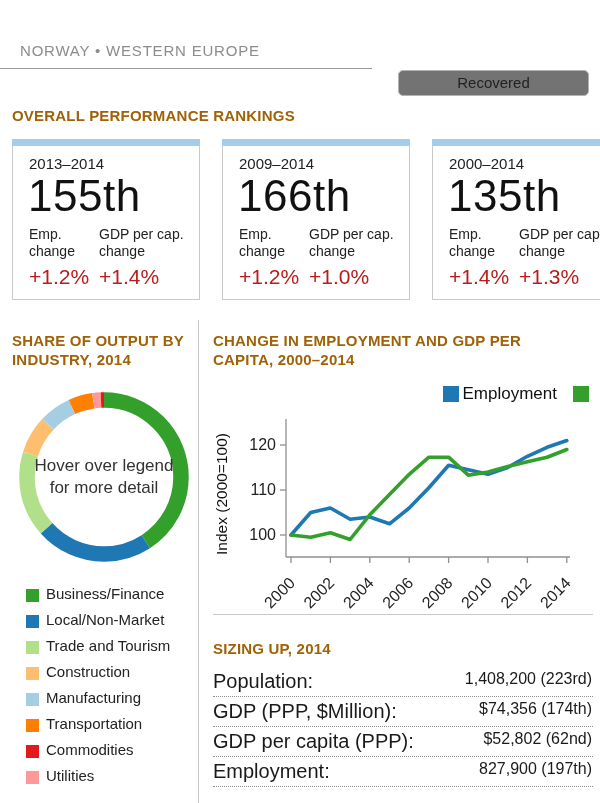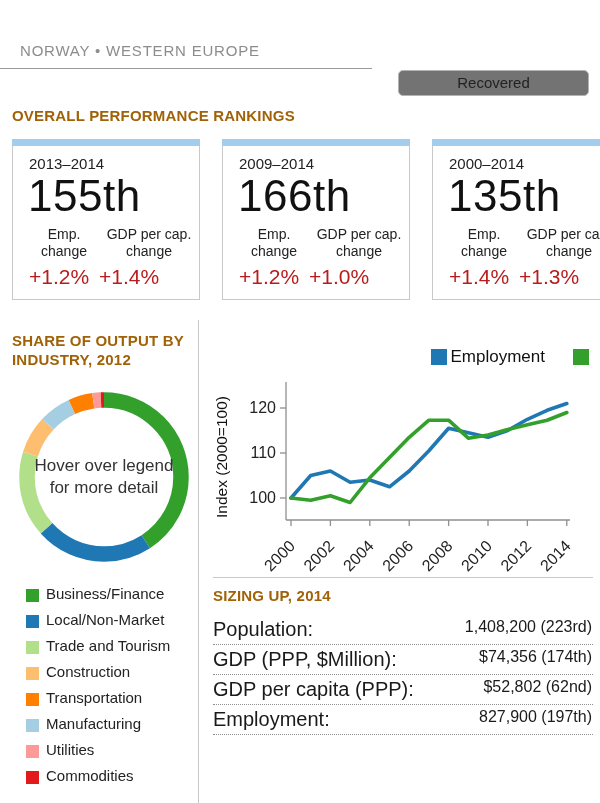--- a/index.html
+++ b/index.html
@@ -21,21 +21,21 @@
   
   .rankings { margin:10px 12px 0 12px; }
   .cards { display:flex; gap:22px; margin-top:14px; }
   .card { flex:1; height:161px; border:1px solid #c9c9c9; background:#fff; }
   .card-bar { height:7px; background:#a3cded; margin:-1px -1px 0 -1px; }
   .card-period { margin:9px 0 0 16px; font-size:15px; color:#222; }
   .card-rank { margin:0 0 0 15px; font-size:44px; font-weight:400; color:#111; letter-spacing:0.5px; line-height:1.08; }
   .card-cols { display:flex; margin:6px 0 0 16px; }
   .metric1 { width:70px; }
   .metric2 { width:100px; }
-  .metric-label { font-size:14px; line-height:1.2; color:#222; min-height:34px;text-align:center; }
+  .metric-label { font-size:14px; line-height:1.2; color:#222; min-height:34px; }
   .metric-value { font-size:21px; color:#b91c1c; margin-top:5px; }
 
   
   .columns { display:flex; height:486px; margin-top:20px; }
   .left-col { width:208px; border-right:1px solid #c9c9c9; padding:12px 0 0 12px; }
   .right-col { flex:1; padding:12px 7px 0 14px; }
 
   .left-h { max-width:175px; }
   .right-h { max-width:330px; }
 
@@ -44,29 +44,29 @@
   .donut-center { position:absolute; inset:0; display:flex; align-items:center; justify-content:center; text-align:center; }
   .donut-center span { font-size:17px; color:#333; line-height:1.3; width:146px; }
 
   
   .ind-legend { list-style:none; margin:21px 0 0 14px; }
   .ind-legend li { display:flex; align-items:center; margin-bottom:9.5px; cursor:pointer; }
   .ind-swatch { width:13px; height:13px; flex:0 0 13px; margin:2px 7px 0 0; }
   .ind-label { font-size:15px; color:#222; line-height:1.1; }
 
   
-  .lc-legend { display:flex; justify-content:flex-end; gap:28px; margin-top:15px; height:20px; }
+  .lc-legend { display:flex; justify-content:flex-end; gap:16px; margin-top:15px; height:20px; }
   .lc-item { display:flex; align-items:center; }
   .lc-swatch { width:16px; height:16px; margin-right:4px; }
   .lc-name { font-size:17px; color:#111; }
 
   .lc-svg { display:block; margin-top:3px; }
 
   
-  .sizing { border-top:1px solid #c9c9c9; margin-top:5px; padding-top:9px; }
+  .sizing { border-top:1px solid #c9c9c9; margin-top:5px; padding-top:25px; }
   .sizing-table { margin-top:9px; }
   .srow { display:flex; justify-content:space-between; border-bottom:1px dotted #8f8f8f; padding:3px 1px 3px 0; }
   .srow .lbl { font-size:20px; color:#1a1a1a; }
   .srow .val { font-size:16px; color:#1a1a1a; text-align:right; }
 </style>
 </head>
 <body>
 
 <div class="page">
 
@@ -126,21 +126,21 @@
             <div class="metric-value">+1.3%</div>
           </div>
         </div>
       </div>
 
     </div>
   </div>
 
   <div class="columns">
     <div class="left-col">
-      <div class="section-h left-h">SHARE OF OUTPUT BY INDUSTRY, 2012</div>
+      <div class="section-h left-h">SHARE OF OUTPUT BY INDUSTRY, 2014</div>
       <div class="donut-wrap">
         <svg id="donut-svg" width="176" height="176" viewBox="0 0 176 176">
             <circle cx="88" cy="88" r="77" fill="none" stroke="#33a02c" stroke-width="15.5" stroke-dasharray="197.39254961035394 286.41271904247424" stroke-dashoffset="0" transform="rotate(-90 88 88)"></circle>
             <circle cx="88" cy="88" r="77" fill="none" stroke="#1f78b4" stroke-width="15.5" stroke-dasharray="108.85618544688636 374.9490832059418" stroke-dashoffset="-197.39254961035394" transform="rotate(-90 88 88)"></circle>
             <circle cx="88" cy="88" r="77" fill="none" stroke="#b2df8a" stroke-width="15.5" stroke-dasharray="79.34406405906384 404.4612045937643" stroke-dashoffset="-306.2487350572403" transform="rotate(-90 88 88)"></circle>
             <circle cx="88" cy="88" r="77" fill="none" stroke="#fdbf6f" stroke-width="15.5" stroke-dasharray="34.83397934300364 448.9712893098245" stroke-dashoffset="-385.59279911630415" transform="rotate(-90 88 88)"></circle>
             <circle cx="88" cy="88" r="77" fill="none" stroke="#a6cee3" stroke-width="15.5" stroke-dasharray="29.512121387822525 454.29314726500564" stroke-dashoffset="-420.4267784593078" transform="rotate(-90 88 88)"></circle>
             <circle cx="88" cy="88" r="77" fill="none" stroke="#ff7f00" stroke-width="15.5" stroke-dasharray="22.2550423580301 461.55022629479805" stroke-dashoffset="-449.9388998471303" transform="rotate(-90 88 88)"></circle>
             <circle cx="88" cy="88" r="77" fill="none" stroke="#fb9a99" stroke-width="15.5" stroke-dasharray="7.740884298445252 476.0643843543829" stroke-dashoffset="-472.1939422051604" transform="rotate(-90 88 88)"></circle>
             <circle cx="88" cy="88" r="77" fill="none" stroke="#e31a1c" stroke-width="15.5" stroke-dasharray="3.870442149222626 479.9348265036055" stroke-dashoffset="-479.9348265036057" transform="rotate(-90 88 88)"></circle>
@@ -160,39 +160,40 @@
           </li>
           <li>
             <span class="ind-swatch" style="background: rgb(178, 223, 138);"></span>
             <span class="ind-label">Trade and Tourism</span>
           </li>
           <li>
             <span class="ind-swatch" style="background: rgb(253, 191, 111);"></span>
             <span class="ind-label">Construction</span>
           </li>
           <li>
+            <span class="ind-swatch" style="background: rgb(166, 206, 227);"></span>
+            <span class="ind-label">Manufacturing</span>
+          </li>
+          <li>
             <span class="ind-swatch" style="background: rgb(255, 127, 0);"></span>
             <span class="ind-label">Transportation</span>
           </li>
           <li>
-            <span class="ind-swatch" style="background: rgb(166, 206, 227);"></span>
-            <span class="ind-label">Manufacturing</span>
+            <span class="ind-swatch" style="background: rgb(227, 26, 28);"></span>
+            <span class="ind-label">Commodities</span>
           </li>
           <li>
             <span class="ind-swatch" style="background: rgb(251, 154, 153);"></span>
             <span class="ind-label">Utilities</span>
           </li>
-          <li>
-            <span class="ind-swatch" style="background: rgb(227, 26, 28);"></span>
-            <span class="ind-label">Commodities</span>
-          </li>
         </ul>
     </div>
 
     <div class="right-col">
+      <div class="section-h right-h">CHANGE IN EMPLOYMENT AND GDP PER CAPITA, 2000–2014</div>
       <div class="lc-legend" id="lc-legend">
           <span class="lc-item">
             <span class="lc-swatch" style="background: rgb(31, 120, 180);"></span>
             <span class="lc-name">Employment</span>
           </span>
           <span class="lc-item">
             <span class="lc-swatch" style="background: rgb(51, 160, 44);"></span>
           </span>
         </div>
       <svg id="lc-svg" class="lc-svg" width="380" height="202" viewBox="0 0 380 202">

